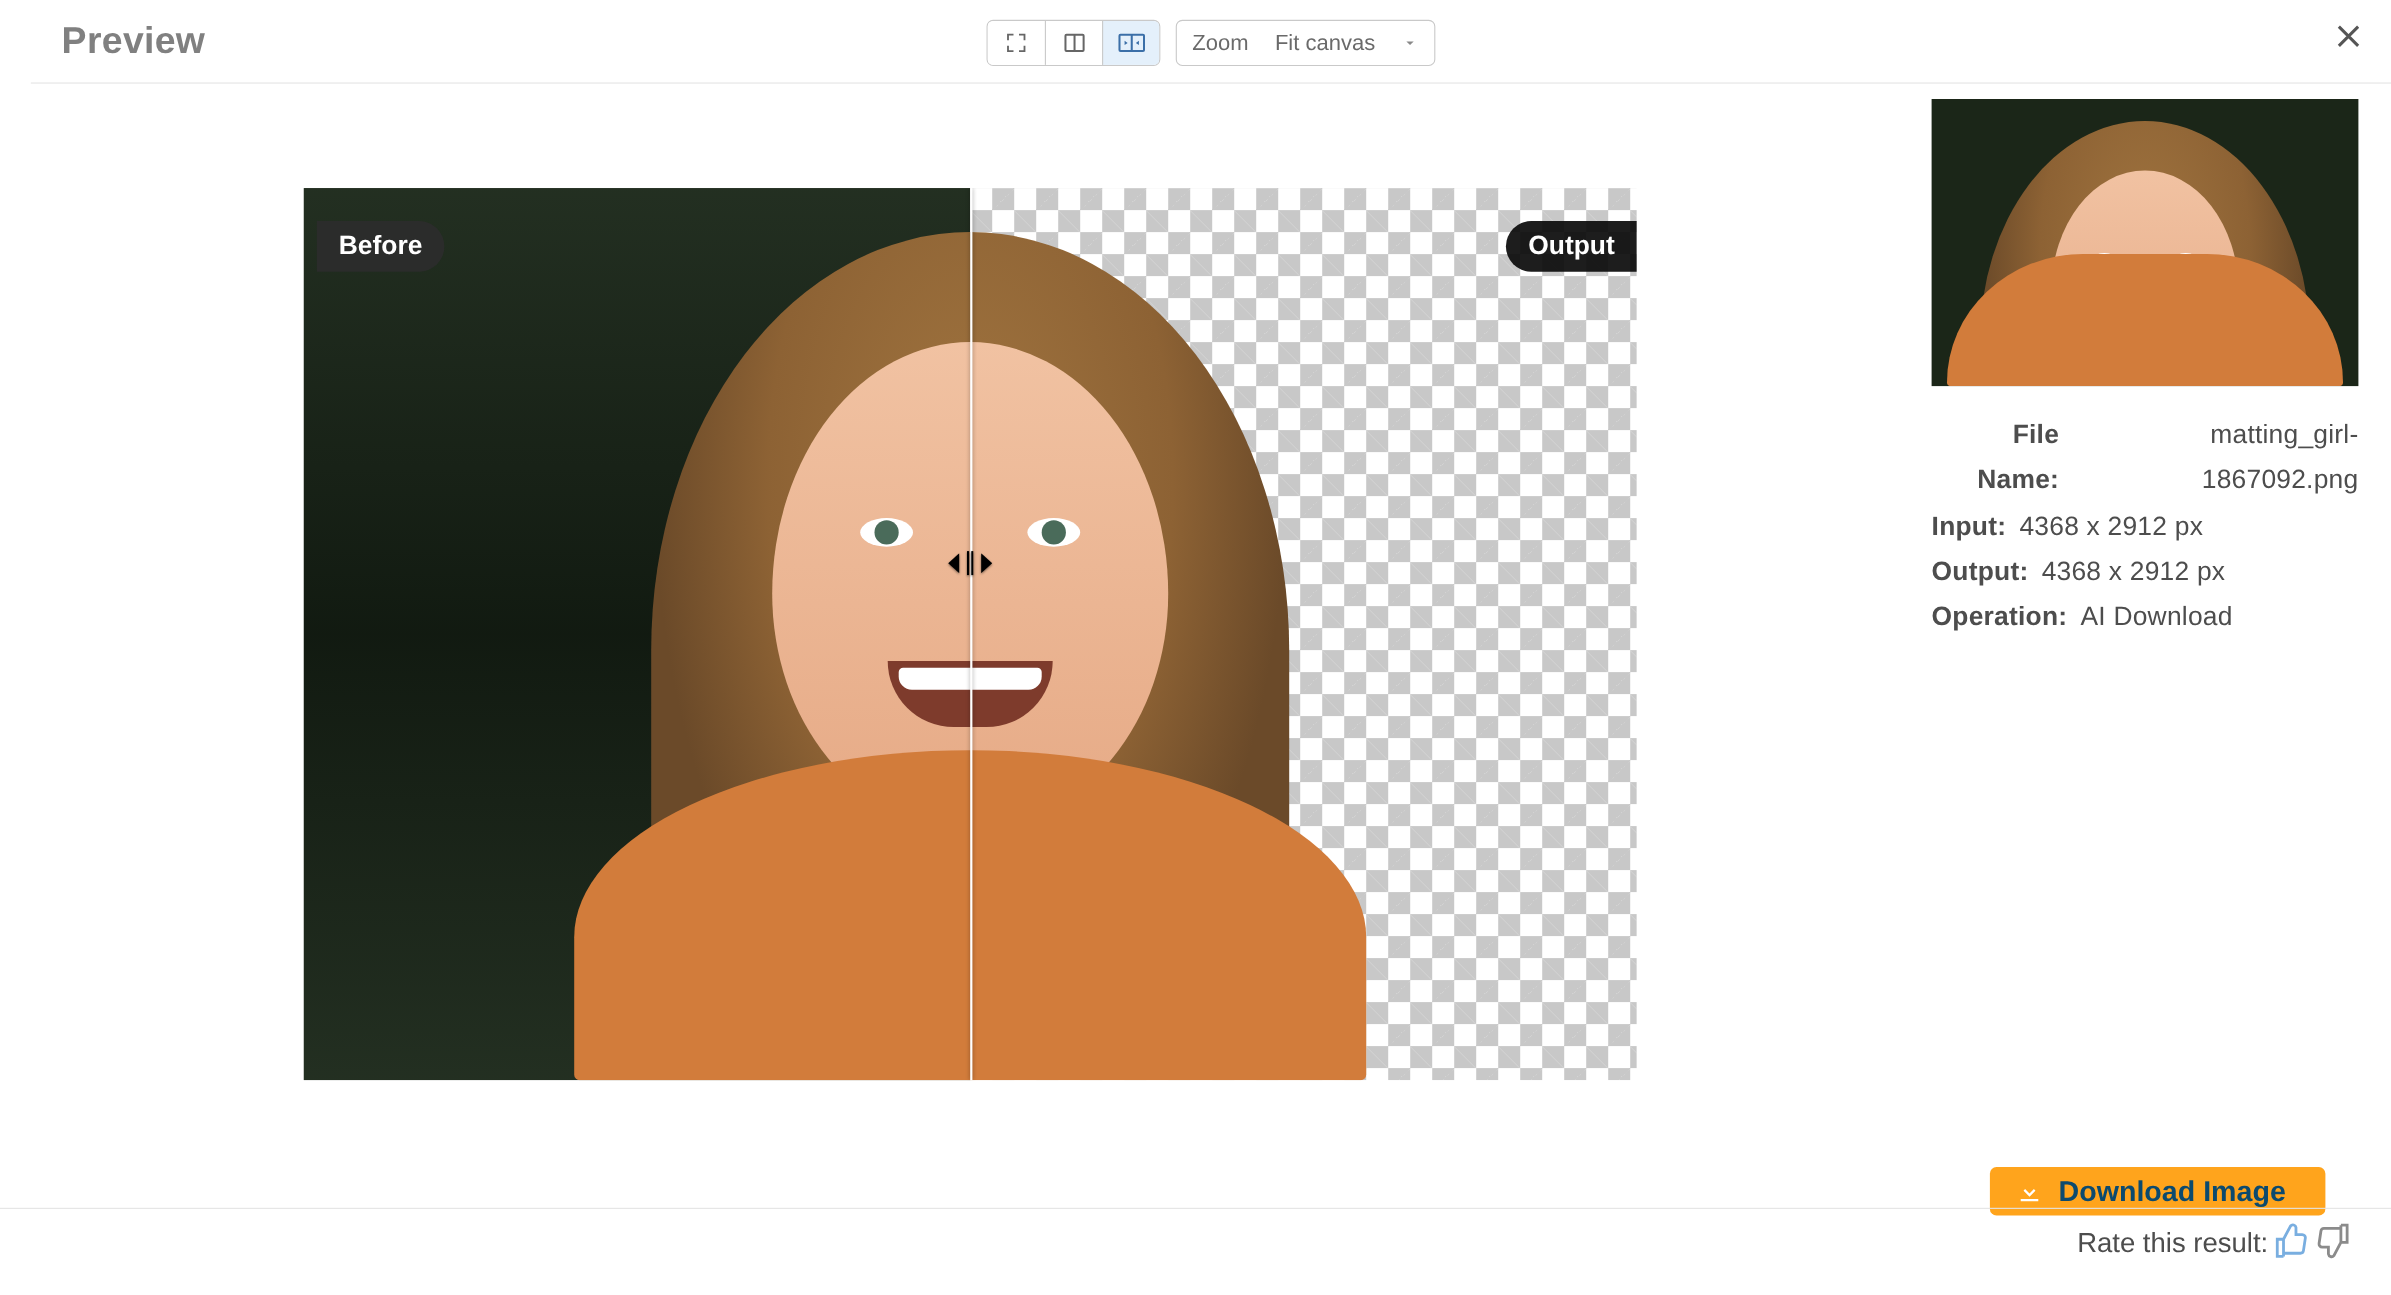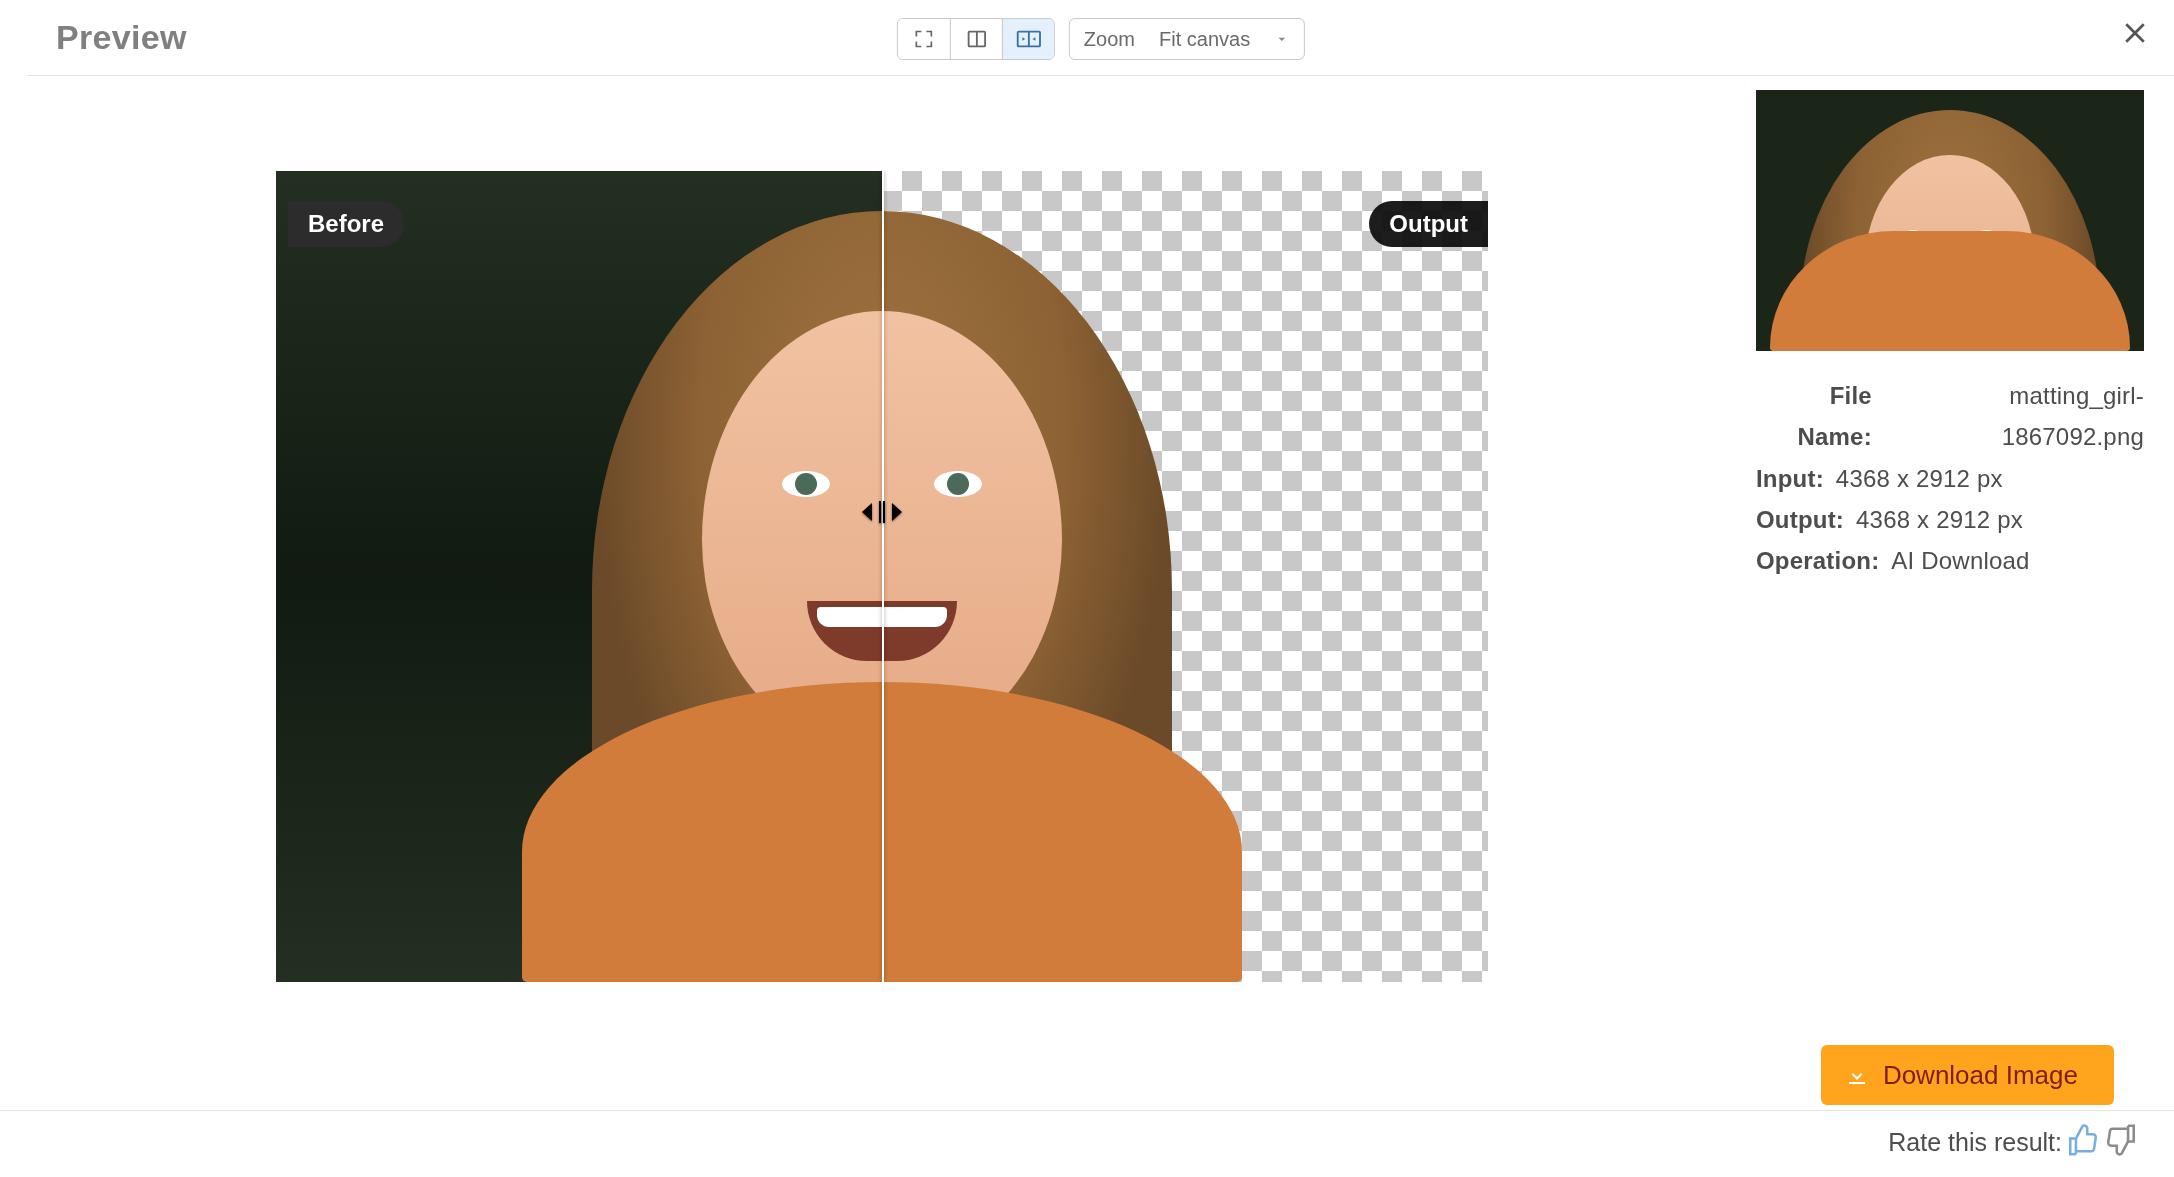--- a/index.html
+++ b/index.html
@@ -41,23 +41,23 @@
   .sidebar { width:436px; padding:14px 30px 0 18px;text-align:right; }
   .thumb { width:100%; height:261px; background:#1b2618; position:relative; overflow:hidden;}
   .thumb .hair{width:300px;height:400px;top:20px;} .thumb .face{width:170px;height:210px;top:65px;} .thumb .shirt{width:360px;height:120px;}
   .thumb .eyes{top:140px;width:96px;} .thumb .eye{width:22px;height:13px;} .thumb .eye::after{width:10px;height:10px;}
   .thumb .mouth{top:200px;width:70px;height:28px;}
   .meta { margin-top:24px; font-size:24px; line-height:1.72; letter-spacing:0.2px;}
   .meta .row { display:flex; gap:12px;}
   .meta .lbl { font-weight:700; color:#4d4d4d;}
   .meta .val { color:#4d4d4d;}
   .dl-wrap { position:absolute; right:60px; bottom:72px;}
-  .dl { background:#ffa41c; color:#7f1d1d; border:none; font-size:26px; font-weight:400; height:60px; padding:0 36px 0 62px; border-radius:6px; cursor:pointer; position:relative;}
+  .dl { background:#ffa41c; color:#0c4a6e; border:none; font-size:26px; font-weight:700; height:44px; padding:0 36px 0 62px; border-radius:6px; cursor:pointer; position:relative;}
   .dl svg { position:absolute; left:24px; top:50%; transform:translateY(-50%);}
-  .footer { height:63px; border-top:1px solid #e4e4e4; position:absolute; left:0; right:0; bottom:4px; display:flex; align-items:center; justify-content:flex-end; padding-right:36px; gap:4px;}
+  .footer { height:63px; border-top:1px solid #e4e4e4; position:absolute; left:0; right:0; bottom:16px; display:flex; align-items:center; justify-content:flex-end; padding-right:36px; gap:4px;}
   .rate-label { color:#4d4d4d; font-size:25px;}
   .thumb-btn { cursor:pointer; color:#8b8b8b;}
 </style>
 </head>
 <body>
 
 <div class="app">
 
   <div class="header">
     <span class="title">Preview</span>

